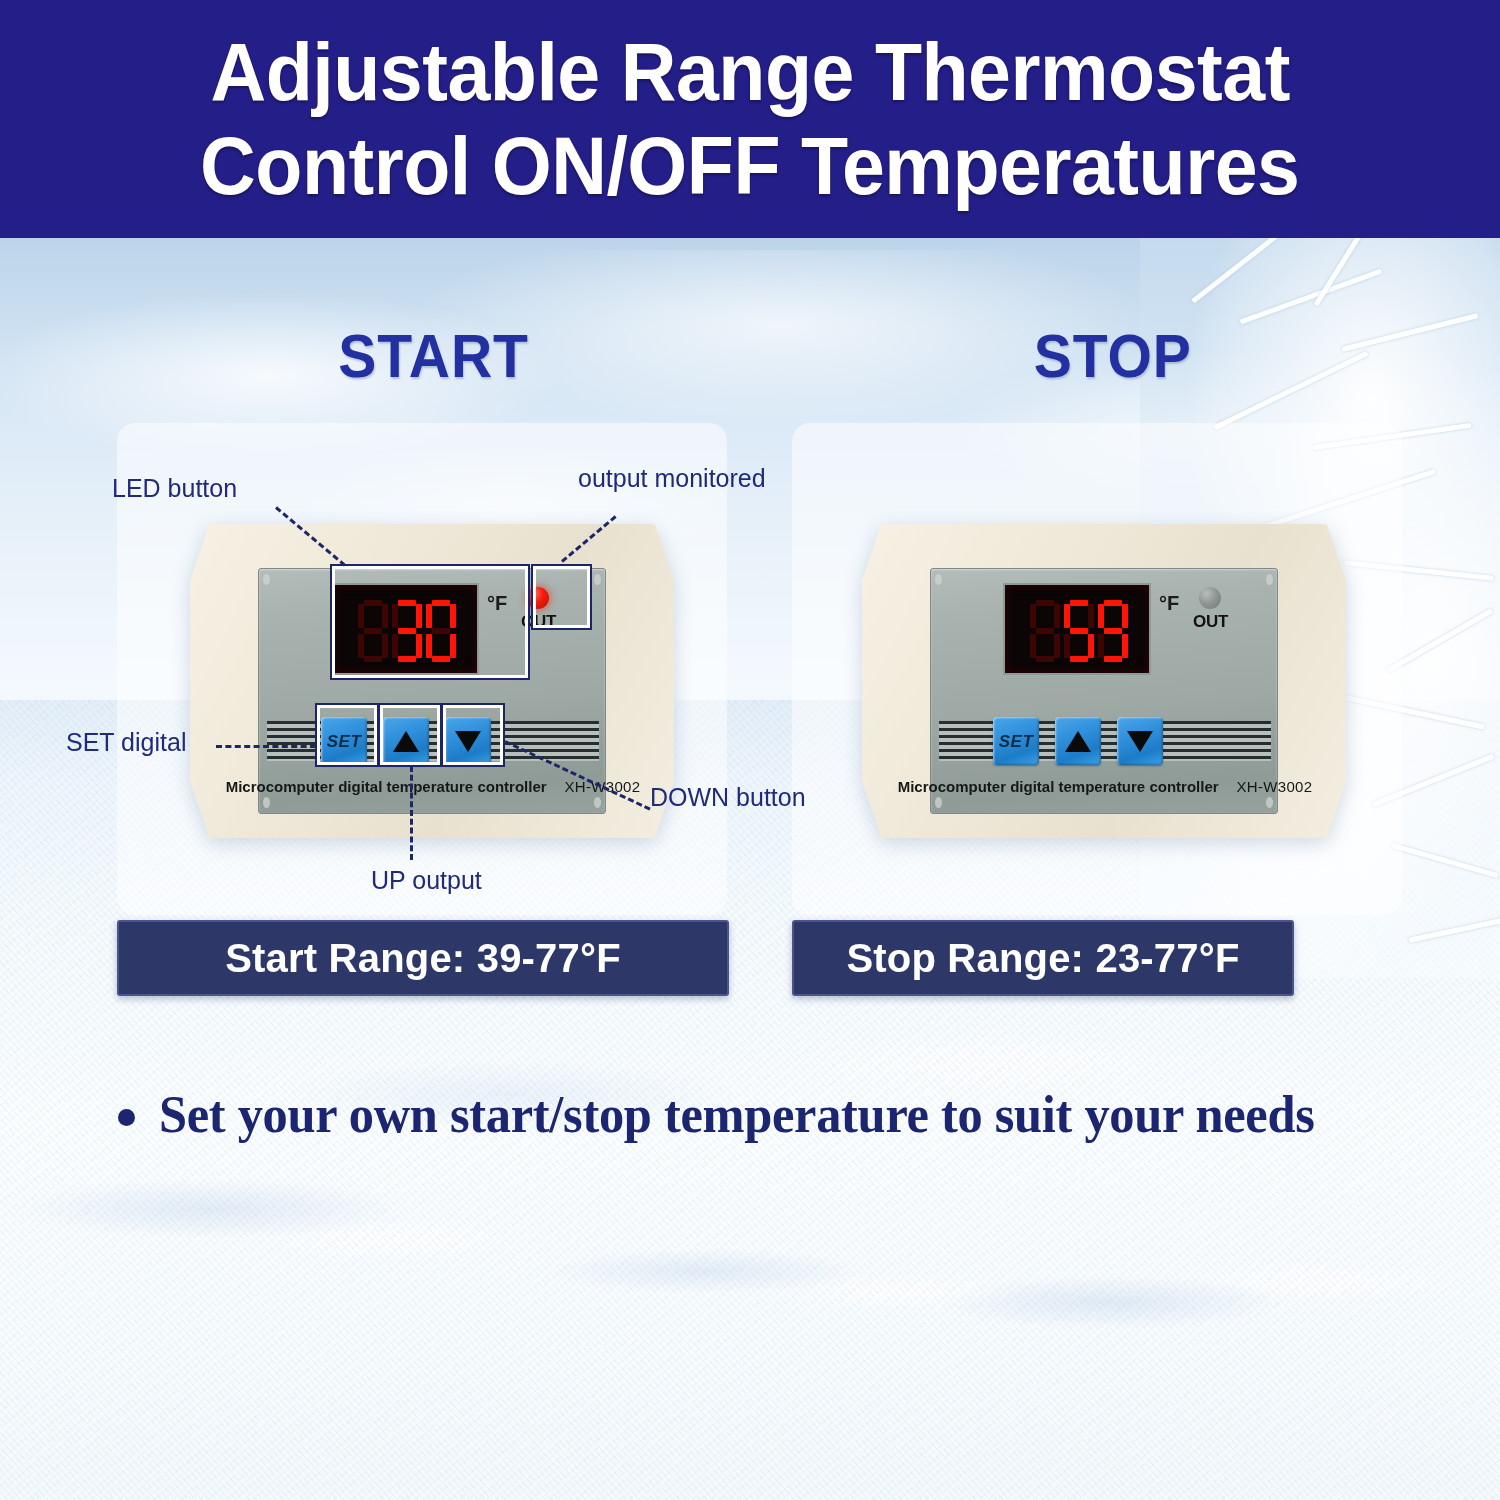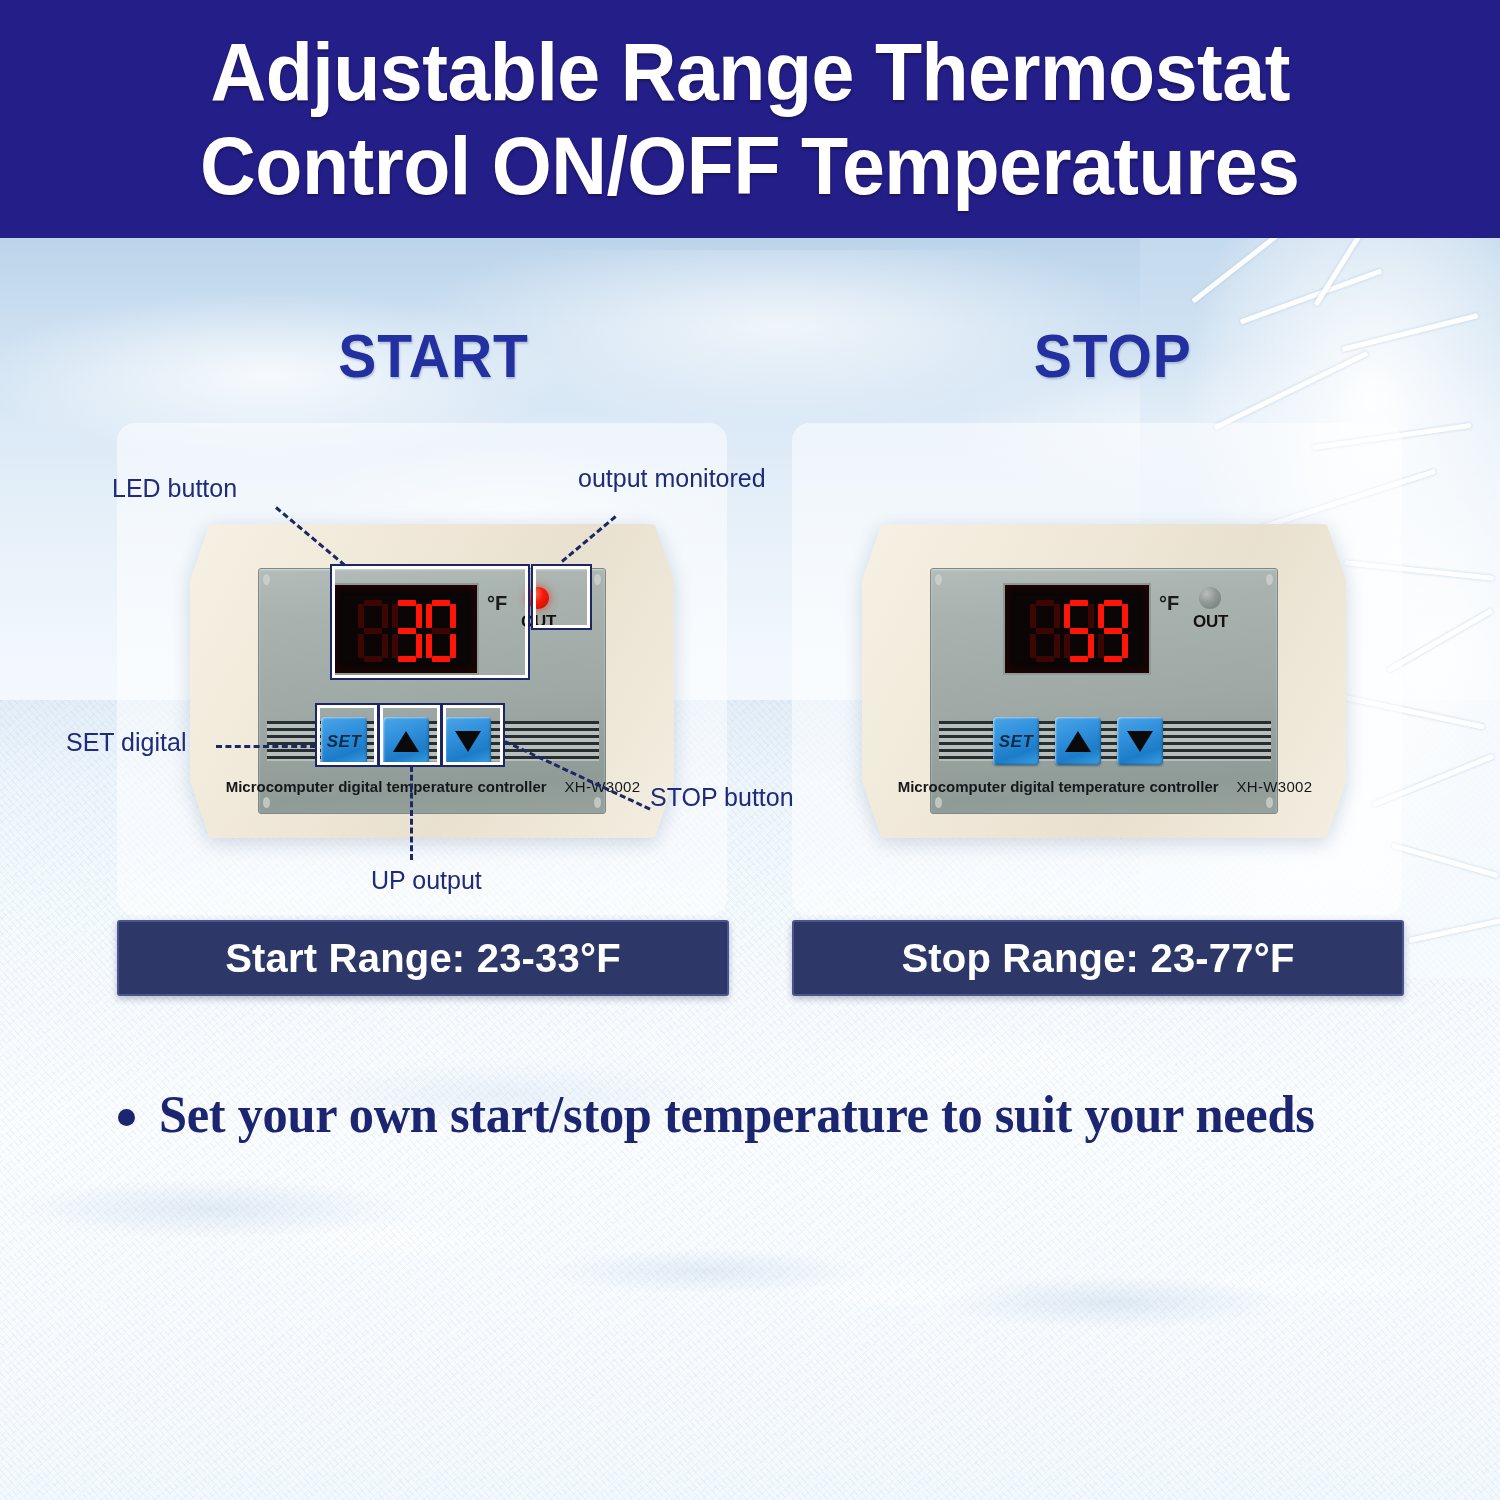--- a/index.html
+++ b/index.html
@@ -325,21 +325,21 @@
     align-items: center;
     justify-content: center;
     color: #ffffff;
     font-family: "Liberation Sans", sans-serif;
     font-weight: bold;
     font-size: 40px;
     letter-spacing: .2px;
     box-shadow: 0 3px 7px rgba(60,80,110,.35);
   }
   #banner-start { left: 117px; top: 920px; width: 612px; height: 76px; }
-  #banner-stop  { left: 792px; top: 920px; width: 612px; height: 76px; }
+  #banner-stop  { left: 792px; top: 920px; width: 502px; height: 76px; }
 
   
   .bullets {
     position: absolute;
     left: 118px; top: 1085px;
     width: 1320px;
   }
   .bullet-row {
     display: flex;
     align-items: flex-start;
@@ -481,21 +481,21 @@
 
   <div class="callout" style="left:578px; top:464px;">output monitored</div>
   <div class="leader" style="left:562px; top:560px; width:70px; transform:rotate(-40deg);"></div>
 
   <div class="callout" style="left:66px; top:728px;">SET digital</div>
   <div class="leader" style="left:216px; top:745px; width:100px;"></div>
 
   <div class="callout" style="left:371px; top:866px;">UP output</div>
   <div class="leader-v" style="left:410px; top:766px; height:94px;"></div>
 
-  <div class="callout" style="left:650px; top:783px;">STOP button</div>
+  <div class="callout" style="left:650px; top:783px;">DOWN button</div>
   <div class="leader" style="left:505px; top:740px; width:160px; transform:rotate(25deg);"></div>
 
   <div class="device" id="device-stop" style="left:862px; top:524px; width:484px; height:314px;">
     <div class="device-body"></div>
 
     <div class="faceplate" style="left:68px; top:44px; width:348px; height:246px;">
       <div class="screw" style="left:4px;  top:5px;"></div>
       <div class="screw" style="right:4px; top:5px;"></div>
       <div class="screw" style="left:4px;  bottom:5px;"></div>
       <div class="screw" style="right:4px; bottom:5px;"></div>
@@ -551,21 +551,21 @@
         <span class="tri-down" style="border-left-width:13px;border-right-width:13px;border-top-width:21px;"></span>
       </div>
 
       <div class="model-strip" style="left:0; top:204px; width:348px; height:26px; font-size:15px;">
         <span>Microcomputer digital temperature controller</span>
         <span class="model-no">XH-W3002</span>
       </div>
     </div>
   </div>
 
-  <div class="range-banner" id="banner-start">Start Range: 23-33°F</div>
+  <div class="range-banner" id="banner-start">Start Range: 39-77°F</div>
   <div class="range-banner" id="banner-stop">Stop Range: 23-77°F</div>
 
   <div class="bullets">
     <div class="bullet-row">
       <span class="bullet-dot"></span>
       <span class="bullet-text">Set your own start/stop temperature to suit your needs</span>
     </div>
   </div>
 
 </div>

